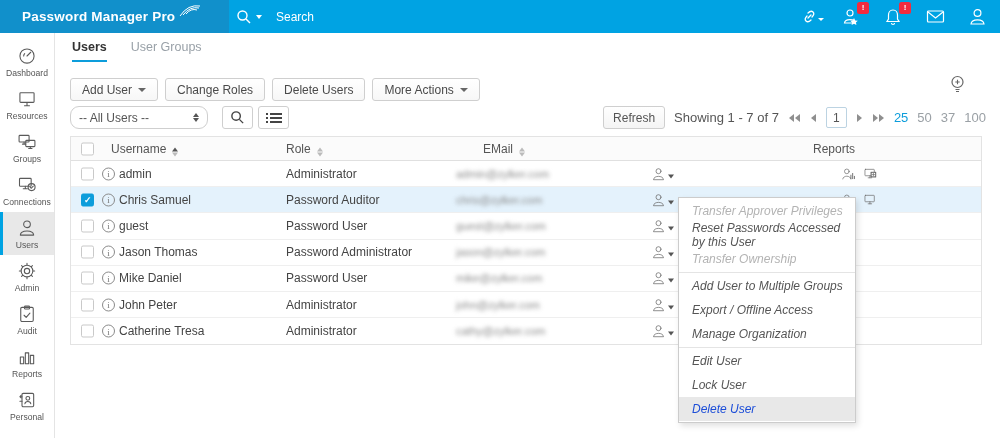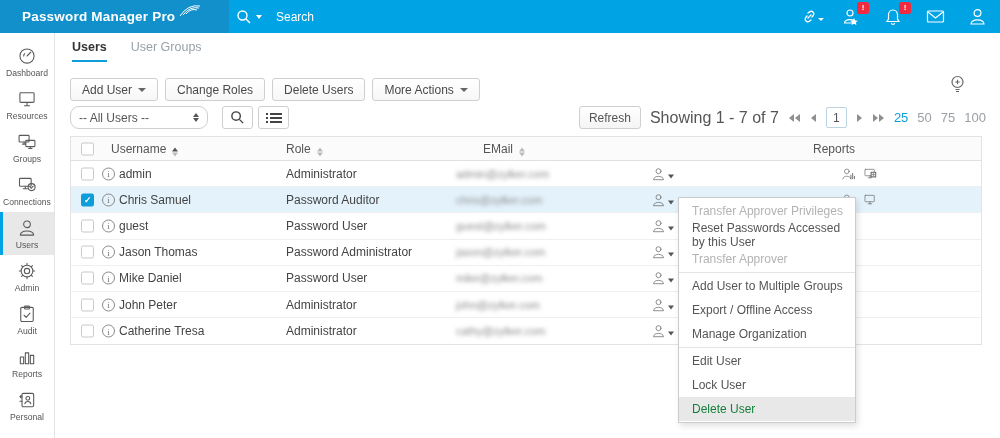--- a/index.html
+++ b/index.html
@@ -46,21 +46,21 @@
   .stepper i { width:0;height:0;border-left:3.5px solid transparent;border-right:3.5px solid transparent; }
   .stepper .up { border-bottom:4px solid #555; }
   .stepper .dn { border-top:4px solid #555; }
   .sq-btn { position:absolute; top:0; width:31px; height:23px; border:1px solid #cfcfcf; border-radius:3px; background:#fff; display:flex; align-items:center; justify-content:center; cursor:pointer; }
   .listic { display:flex; flex-direction:column; gap:2px; }
   .listic b { display:block; width:12px; height:2px; background:#444; position:relative; }
   .listic b::before { content:""; position:absolute; left:-4px; top:0; width:2px; height:2px; background:#444; }
 
   .pager { position:absolute; right:0; top:0; display:flex; align-items:center; gap:9px; }
   .refresh { height:23px; padding:0 9px; border:1px solid #cfcfcf; border-radius:3px; background:linear-gradient(#fff,#f4f4f4); font-size:12px; color:#555; display:flex; align-items:center; cursor:pointer; }
-  .showing { font-size:16px; color:#555; }
+  .showing { font-size:13px; color:#555; }
   .navic { display:flex; align-items:center; cursor:pointer; }
   .pagebox { width:21px; height:21px; border:1px solid #bcd3e2; border-radius:2px; display:flex; align-items:center; justify-content:center; font-size:12px; color:#555; cursor:pointer; }
   .psize { font-size:13px; color:#9aa0a5; cursor:pointer; }
   .psize.on { color:#0d9ddb; }
 
   
   .table { position:absolute; left:14px; top:103px; width:912px; border:1px solid #e3e3e3; }
   .thead { position:relative; height:24px; background:#fbfbfb; border-bottom:1px solid #e0e0e0; font-size:12px; color:#555; }
   .trow { position:relative; height:26.2px; border-bottom:1px solid #efefef; font-size:12px; color:#444; background:#fff; }
   .trow:last-child { border-bottom:none; }
@@ -78,23 +78,23 @@
   .sort .u { border-bottom:4px solid #bbb; } .sort .d { border-top:4px solid #bbb; }
   .sort.asc .u { border-bottom-color:#555; }
   .blurmail { filter:blur(2.3px); color:#8a8a8a; font-size:11px; }
   .actbtn { display:inline-flex; align-items:flex-end; gap:2px; cursor:pointer; }
   .actbtn .dcaret { width:0;height:0;border-left:3.5px solid transparent;border-right:3.5px solid transparent;border-top:4px solid #555; margin-bottom:3px; }
   .repics { display:inline-flex; gap:8px; }
   .gic { stroke:#6b6b6b; fill:none; stroke-width:1.2; stroke-linecap:round; }
 
   
   .ctxmenu { position:absolute; left:622px; top:164px; width:178px; background:#fff; border:1px solid #ccc; box-shadow:2px 3px 6px rgba(0,0,0,.12); z-index:10; padding:1px 0; }
-  .mi { height:24px; display:flex; align-items:center; padding-left:13px; font-size:12px; color:#555; cursor:pointer; }
+  .mi { height:24px; display:flex; align-items:center; padding-left:13px; font-size:12px; color:#555; cursor:pointer;font-style:italic; }
   .mi.dis { color:#b3b3b3; cursor:default; }
-  .mi.hov { background:#e8e8e8; color:#15803d; }
+  .mi.hov { background:#e8e8e8; color:#1d4ed8; }
   .mdiv { height:0; border-top:1px solid #e4e4e4; margin:1px 0; }
 </style>
 </head>
 <body>
 
 <div class="screen">
 
   <header class="topbar">
     <div class="logo-area">
       <span class="logo-text">Password Manager Pro</span>
@@ -301,21 +301,21 @@
               <path d="M1 1 L6 5 L1 9 Z" fill="#8f8f8f"></path>
             </svg>
           </span>
         <span class="navic">
             <svg width="13" height="10" viewBox="0 0 13 10">
               <path d="M1 1 L6 5 L1 9 Z M7 1 L12 5 L7 9 Z" fill="#8f8f8f"></path>
             </svg>
           </span>
         <span class="psize on">25</span>
         <span class="psize">50</span>
-        <span class="psize">75</span>
+        <span class="psize">37</span>
         <span class="psize">100</span>
       </div>
     </div>
 
     <div class="table">
       <div class="thead">
         <span class="cell p-check cb"></span>
         <span class="cell h-user"><span>Username</span><span class="sort asc">
               <i class="u"></i>
               <i class="d"></i>
@@ -459,21 +459,21 @@
               <path d="M4 20.5 C4.5 14 19.5 14 20 20.5 Z"></path>
             </svg>
           <span class="dcaret"></span>
         </span>
       </div>
     </div>
 
     <div class="ctxmenu">
       <div class="mi dis">Transfer Approver Privileges</div>
       <div class="mi">Reset Passwords Accessed by this User</div>
-      <div class="mi dis">Transfer Approver</div>
+      <div class="mi dis">Transfer Ownership</div>
       <div class="mdiv"></div>
       <div class="mi">Add User to Multiple Groups</div>
       <div class="mi">Export / Offline Access</div>
       <div class="mi">Manage Organization</div>
       <div class="mdiv"></div>
       <div class="mi">Edit User</div>
       <div class="mi">Lock User</div>
       <div class="mi hov">Delete User</div>
     </div>
 

